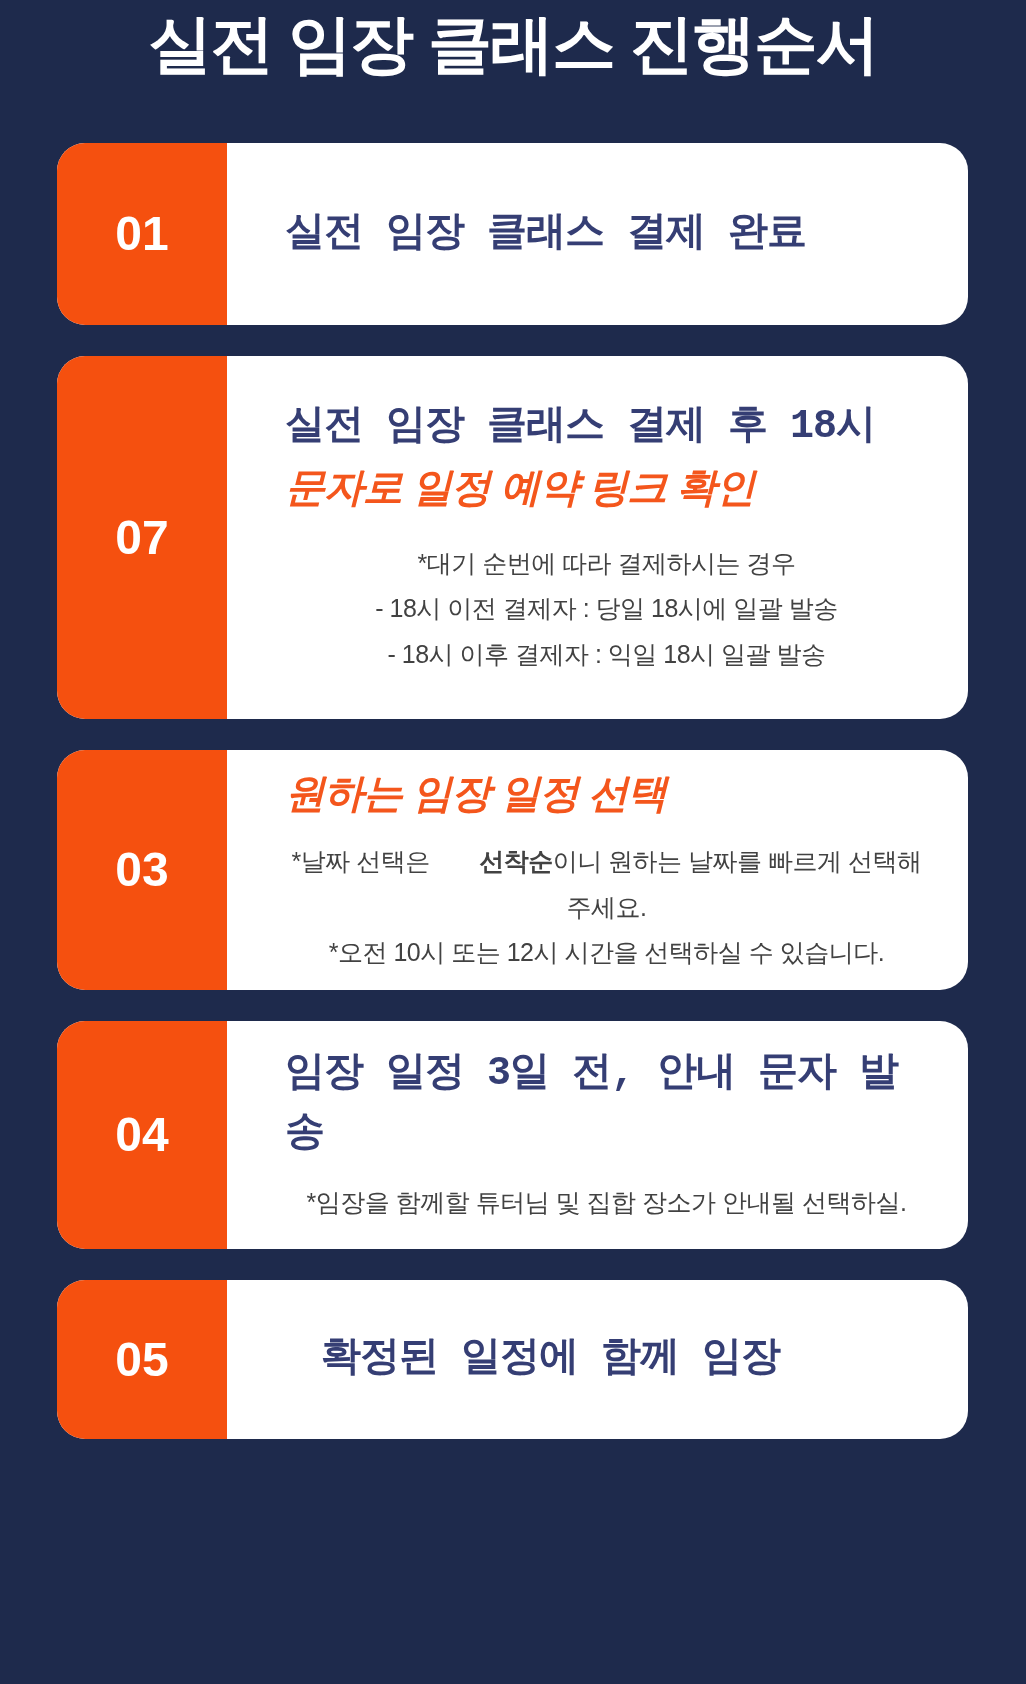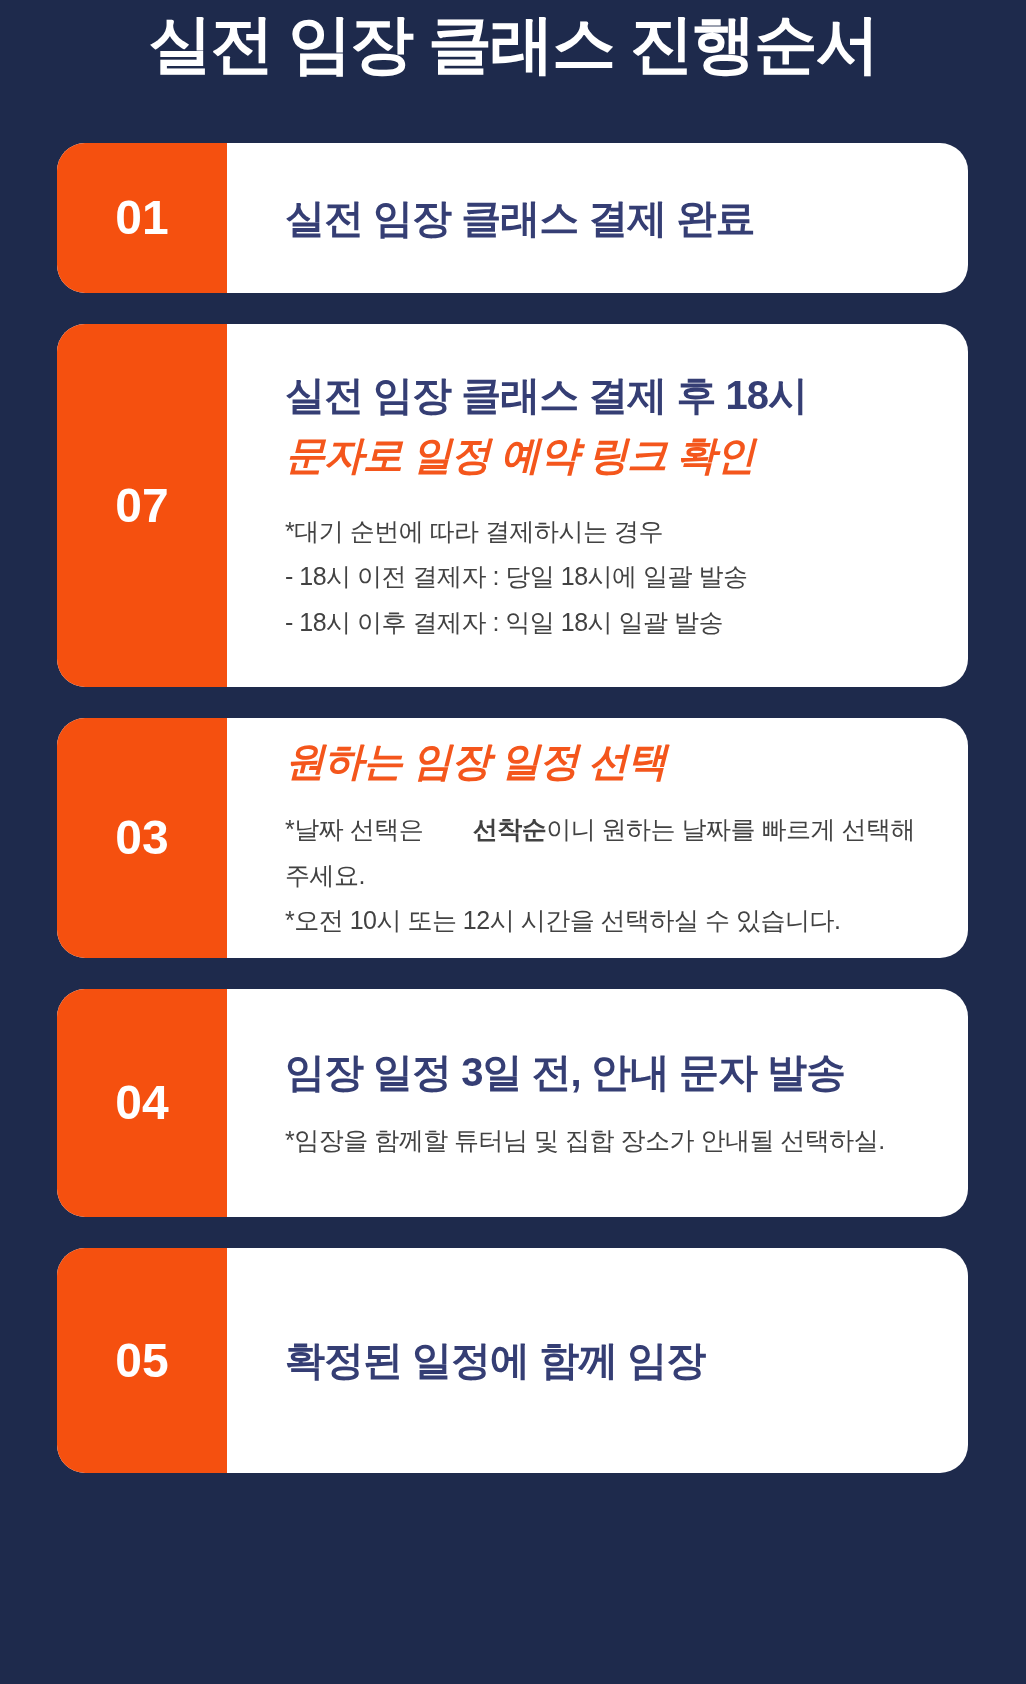--- a/index.html
+++ b/index.html
@@ -21,25 +21,25 @@
   }
   .steps{
     margin:53px 58px 0 57px;
   }
   .card{
     position:relative;
     background:var(--card,#FFFFFF);
     border-radius:28px;
     margin-bottom:31px;
   }
-  .card:nth-child(1){height:150px;}
+  .card:nth-child(1){height:182px;}
   .card:nth-child(2){height:363px;}
   .card:nth-child(3){height:240px;}
   .card:nth-child(4){height:228px;}
-  .card:nth-child(5){height:225px;}
+  .card:nth-child(5){height:159px;padding-left:36px;}
   .tab{
     position:absolute;
     left:0;top:0;bottom:0;
     width:170px;
     background:var(--accent,#F5500F);
     border-radius:28px 0 0 28px;
     display:flex;
     align-items:center;
     justify-content:center;
   }
@@ -57,23 +57,23 @@
     display:flex;
     flex-direction:column;
     justify-content:center;
   }
   .hline{
     font-size:40px;
     font-weight:800;
     letter-spacing:-1px;
     line-height:1.5;
   }
-  .hline.navy{color:var(--hnavy,#353E74);}
+  .hline.navy{color:var(--hnavy,#353E74);font-family:Liberation Mono, monospace;}
   .hline.orange{color:var(--horange,#F4561C);font-style:italic;}
-  .details{margin-top:16px;}
+  .details{margin-top:16px;text-align:center;}
   .card:nth-child(2) .details{margin-top:24px;}
   .dline{
     font-size:25px;
     color:var(--dgray,#424242);
     line-height:1.82;
     letter-spacing:-0.5px;
   }
   .dline .b{font-weight:700;margin-left:43px;}
   .details:empty{display:none;margin:0;}
 </style>

